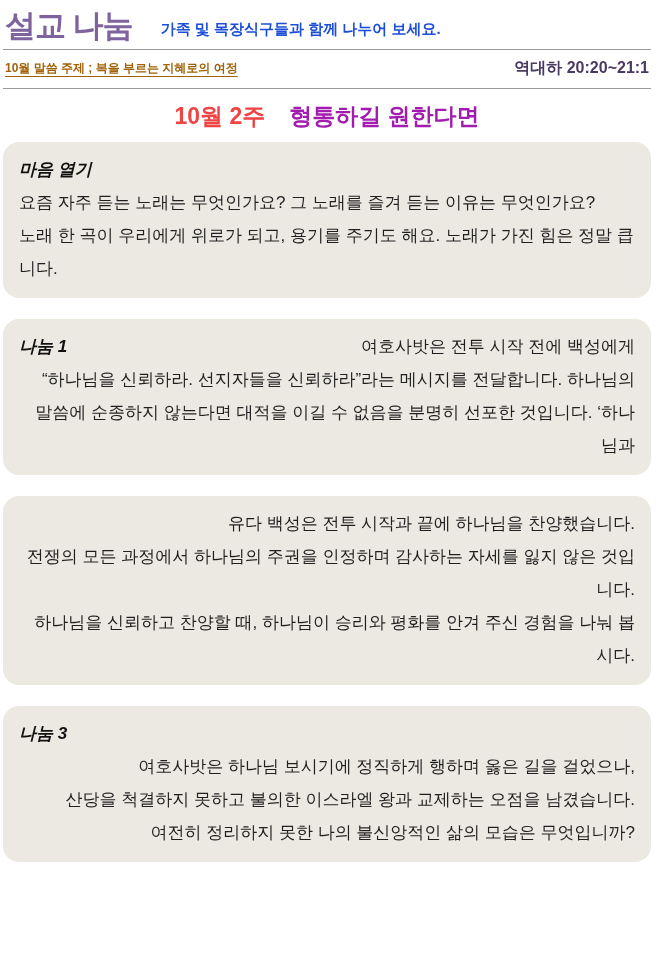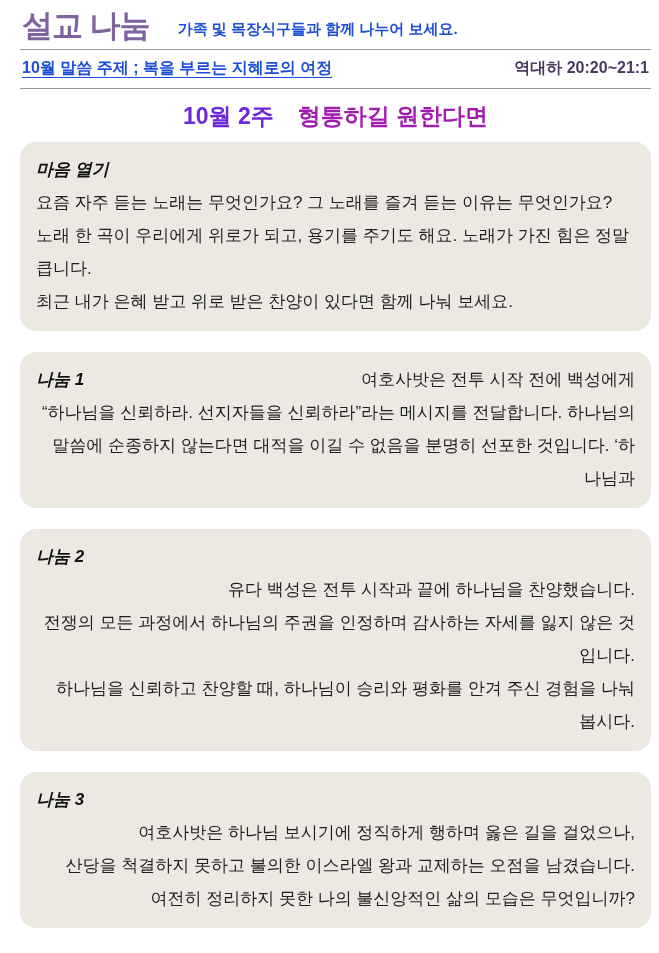--- a/index.html
+++ b/index.html
@@ -4,21 +4,21 @@
 <style>
   * { margin: 0; padding: 0; box-sizing: border-box; }
   html, body { background: #ffffff; }
   body {
     width: 659px;
     height: 953px;
     font-family: "Liberation Sans", "DejaVu Sans", sans-serif;
     color: #1f1f1f;
     overflow: hidden;
   }
-  .page { width: 659px; height: 668px; padding: 8px 8px 10px 20px; }
+  .page { width: 659px; height: 668px; padding: 8px 8px 10px 3px; }
 
   
   .header-row {
     display: flex;
     align-items: flex-end;
     gap: 28px;
     padding: 2px 0 6px 2px;
   }
   .app-title {
     font-size: 31px;
@@ -39,39 +39,39 @@
     height: 0;
     width: 100%;
   }
   .theme-row {
     display: flex;
     justify-content: space-between;
     align-items: center;
     padding: 8px 2px 9px 2px;
   }
   .theme-label {
-    font-size: 16px;
+    font-size: 12px;
     font-weight: 700;
-    color: #1d4ed8;
+    color: #a16207;
     text-decoration: underline;
     text-underline-offset: 4px;
   }
   .scripture-ref {
     font-size: 16px;
     font-weight: 700;
     color: #4a3960;
   }
   .week-row {
     text-align: center;
     padding: 12px 0 10px 0;
   }
   .week-label {
     font-size: 23px;
     font-weight: 800;
-    color: #6d28d9;
+    color: #ef4444;
     margin-right: 24px;
   }
   .week-title {
     font-size: 23px;
     font-weight: 800;
     color: #a21caf;
   }
 
   
   .box {
@@ -113,34 +113,32 @@
   </div>
   <hr class="rule">
   <div class="week-row">
     <span class="week-label">10월 2주</span><span class="week-title">형통하길 원한다면</span>
   </div>
 
   <section class="box">
     <p class="box-title">마음 열기</p>
     <p class="body-line">요즘 자주 듣는 노래는 무엇인가요? 그 노래를 즐겨 듣는 이유는 무엇인가요?</p>
     <p class="body-line">노래 한 곡이 우리에게 위로가 되고, 용기를 주기도 해요. 노래가 가진 힘은 정말 큽니다.</p>
-    <p class="body-line">최근 내가 은혜 받고 위로 받은 찬양이 있다면 함께 나눠 보세요.</p>
   </section>
 
   <section class="box align-right">
     <div class="title-row">
       <span class="box-title">나눔 1</span>
       <span class="inline-text">여호사밧은 전투 시작 전에 백성에게</span>
     </div>
     <p class="body-line">“하나님을 신뢰하라. 선지자들을 신뢰하라”라는 메시지를 전달합니다. 하나님의</p>
     <p class="body-line">말씀에 순종하지 않는다면 대적을 이길 수 없음을 분명히 선포한 것입니다. ‘하나님과</p>
   </section>
 
   <section class="box align-right">
-    <p class="box-title">나눔 2</p>
     <p class="body-line">유다 백성은 전투 시작과 끝에 하나님을 찬양했습니다.</p>
     <p class="body-line">전쟁의 모든 과정에서 하나님의 주권을 인정하며 감사하는 자세를 잃지 않은 것입니다.</p>
     <p class="body-line">하나님을 신뢰하고 찬양할 때, 하나님이 승리와 평화를 안겨 주신 경험을 나눠 봅시다.</p>
   </section>
 
   <section class="box align-right">
     <p class="box-title">나눔 3</p>
     <p class="body-line">여호사밧은 하나님 보시기에 정직하게 행하며 옳은 길을 걸었으나,</p>
     <p class="body-line">산당을 척결하지 못하고 불의한 이스라엘 왕과 교제하는 오점을 남겼습니다.</p>
     <p class="body-line">여전히 정리하지 못한 나의 불신앙적인 삶의 모습은 무엇입니까?</p>

